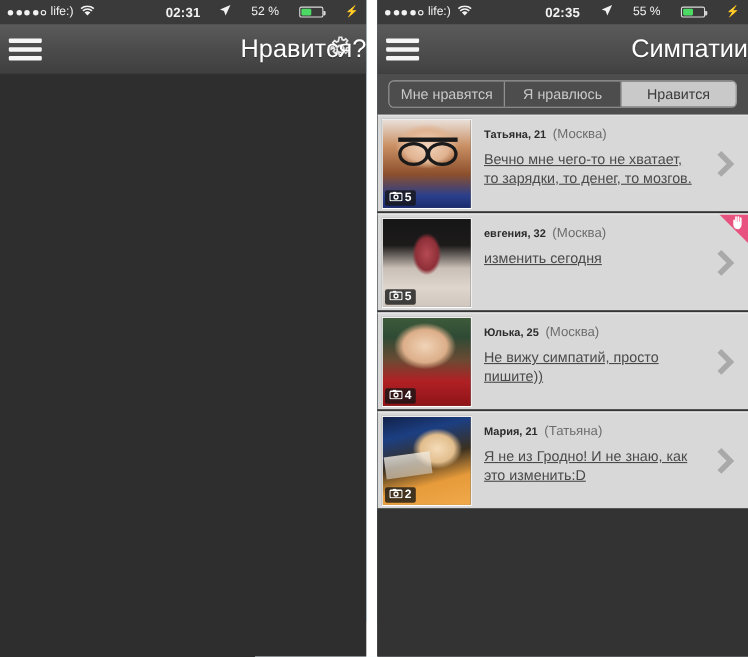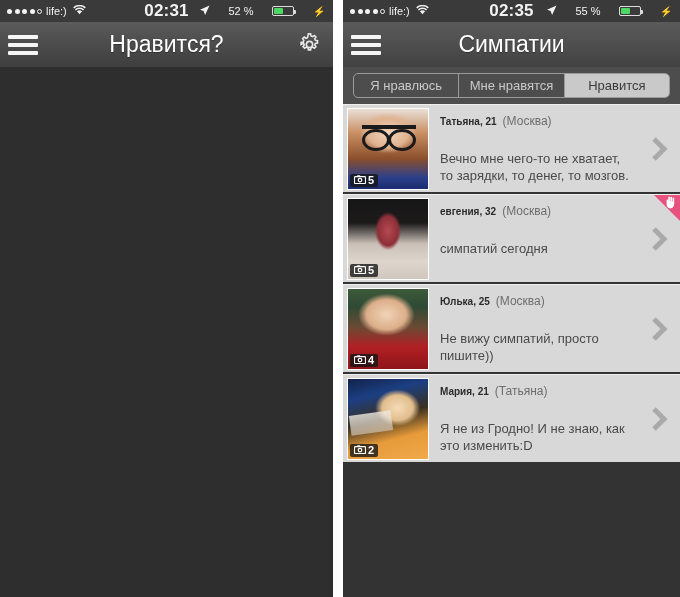--- a/index.html
+++ b/index.html
@@ -25,21 +25,21 @@
     flex:0 0 22px;
   }
   .sb-left{ display:flex; align-items:center; gap:4px; }
   .dots{ display:flex; align-items:center; gap:2.5px; }
   .dot{ width:5px; height:5px; border-radius:50%; background:#f2f2f2; }
   .dot.hollow{ background:transparent; border:1px solid #f2f2f2; width:5px; height:5px; }
   .carrier{ font-size:11px; font-weight:normal; letter-spacing:0px; }
   .wifi{ margin-left:2px; }
   .sb-center{
     position:absolute; left:0; right:0; text-align:center;
-    font-size:17px; font-weight:bold; letter-spacing:0.2px;
+    font-size:12px; font-weight:bold; letter-spacing:0.2px;
   }
   .sb-right{ margin-left:auto; display:flex; align-items:center; gap:18px; position:relative; z-index:2; }
   .loc-arrow{ display:inline-block; }
   .batt-pct{ font-size:11px; font-weight:normal; }
   .battery{ position:relative; width:22px; height:10px; border:1px solid #dcdcdc;
             border-radius:2px; display:flex; align-items:center; padding:1px; }
   .battery:after{ content:""; position:absolute; right:-3.5px; top:3px; width:2px; height:4px;
                   background:#dcdcdc; border-radius:0 1px 1px 0; }
   .batt-fill{ height:100%; background:#4cd964; border-radius:1px; }
   .bolt{ font-size:10px; color:#e8e8e8; margin-left:2px; }
@@ -48,21 +48,21 @@
   .navbar{
     height:45px; display:flex; align-items:center; position:relative;
     background:linear-gradient(180deg,#5b5b5b 0%,#4a4a4a 55%,#3f3f3f 100%);
     flex:0 0 45px;
   }
   .navbar.dark{ background:linear-gradient(180deg,#5a5a5a 0%,#4c4c4c 60%,#414141 100%); }
   .hamburger{ width:46px; display:flex; flex-direction:column; justify-content:center;
               align-items:center; gap:4px; height:45px; cursor:pointer; }
   .hamburger span{ display:block; width:30px; height:4px; background:#f5f5f5; border-radius:1px; }
   .nav-title{
-    position:absolute; left:0; right:0; text-align:center;
+    position:absolute; left:0; right:0; text-align:right;
     color:#ffffff; font-size:23px; font-weight:normal; pointer-events:none;
     text-shadow:0 1px 1px rgba(0,0,0,.35);
   }
   .gear{ margin-left:auto; margin-right:11px; width:26px; height:26px; cursor:pointer;
          display:flex; align-items:center; justify-content:center; }
 
   
   .photo-area{ position:relative; flex:1; overflow:hidden; background:#9aa290; }
   .photo-bg{
     position:absolute; inset:0;
@@ -170,22 +170,23 @@
   }
   .ribbon-ico{
     position:absolute; right:3px; top:1px; z-index:4; color:#fff; font-size:12px;
     line-height:1;
   }
   .row-body{ flex:1; padding:9px 10px 0 11px; min-width:0; }
   .row-head{ display:flex; align-items:baseline; gap:6px; }
   .r-name{ font-size:10px; font-weight:bold; color:#2b2b2b; white-space:nowrap; }
   .r-city{ font-size:12px; color:#6d6d6d; white-space:nowrap; }
   .r-text{
-    margin-top:23px; font-size:13px; color:#4a4a4a; line-height:1.30;
+    margin-top:9px; font-size:13px; color:#4a4a4a; line-height:1.30;
     padding-right:34px;
+    text-decoration:underline;
   }
   .chev{
     position:absolute; right:11px; top:50%; transform:translateY(-50%);
     color:#a9a9a9; line-height:0;
   }
   .list-rest{ flex:1; background:#333333; }
 </style>
 </head>
 <body>
 
@@ -292,22 +293,22 @@
       <div class="hamburger">
         <span></span>
         <span></span>
         <span></span>
       </div>
       <div class="nav-title">Симпатии</div>
     </div>
 
     <div class="seg-wrap">
       <div class="segmented">
+        <div class="seg">Мне нравятся</div>
         <div class="seg">Я нравлюсь</div>
-        <div class="seg">Мне нравятся</div>
         <div class="seg active">Нравится</div>
       </div>
     </div>
 
     <div class="list">
 
       <div class="row">
         <div class="thumb t1">
           <div class="img"></div>
           <div class="glasses"></div>
@@ -354,21 +355,21 @@
         <div class="ribbon-ico">
           <svg width="11" height="13" viewBox="0 0 11 13">
               <path d="M3.1 0.6c.5 0 .8.4.8.9v4.1h.5V1.6c0-.5.4-.9.9-.9s.8.4.8.9v4h.5V2.4c0-.5.4-.8.8-.8s.8.3.8.8v5.4c0 2.6-1.5 4.6-3.7 4.6C2.1 12.4.6 10.5.6 8.2V4.3c0-.5.4-.8.8-.8s.8.3.8.8v1.3h.1V1.5c0-.5.3-.9.8-.9z" fill="#fff"></path>
             </svg>
         </div>
         <div class="row-body">
           <div class="row-head">
             <span class="r-name">евгения, 32</span>
             <span class="r-city">(Москва)</span>
           </div>
-          <div class="r-text">симпатий сегодня</div>
+          <div class="r-text">изменить сегодня</div>
         </div>
         <div class="chev">
           <svg width="19" height="26" viewBox="0 0 19 26">
               <path d="M4 3 14 13 4 23" fill="none" stroke="#a9a9a9" stroke-width="5" stroke-linejoin="miter"></path>
             </svg>
         </div>
       </div>
 
       <div class="row">
         <div class="thumb t3">

